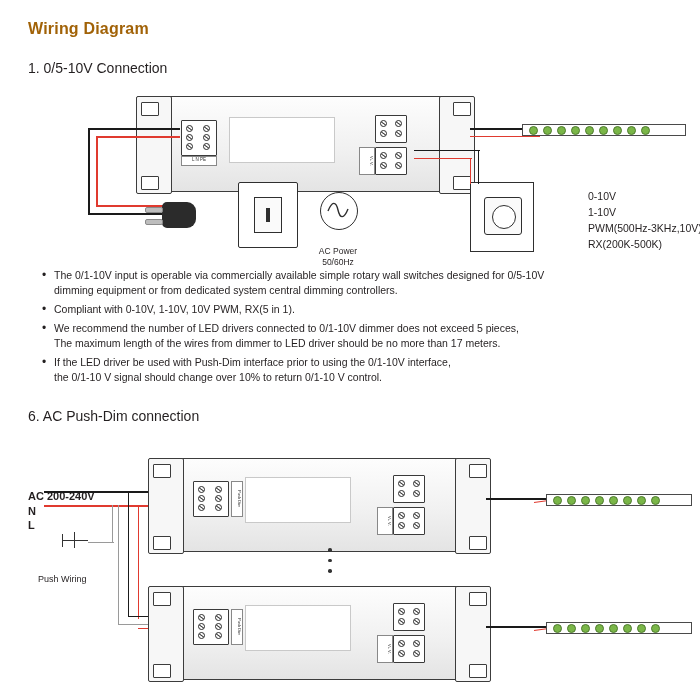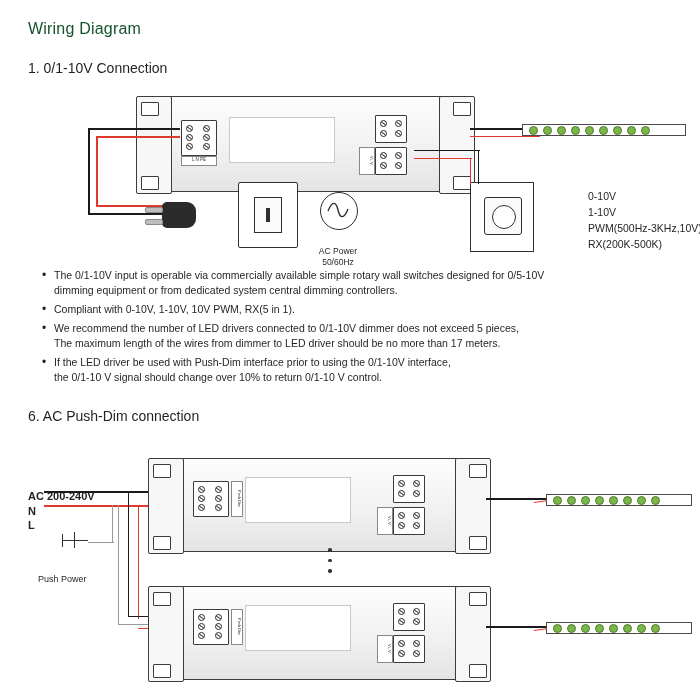--- a/index.html
+++ b/index.html
@@ -14,22 +14,23 @@
     font-family: "Liberation Sans", sans-serif;
     color: #231f20;
     overflow: hidden;
   }
   .abs { position: absolute; }
 
   
   #wiring-title {
     left: 28px; top: 20px;
     font-size: 16px;
-    color: #14532d;
+    color: #a16207;
     letter-spacing: .2px;
+    font-weight: bold;
   }
   #section1-title {
     left: 28px; top: 60px;
     font-size: 14px;
     color: #231f20;
   }
   #section2-title {
     left: 28px; top: 408px;
     font-size: 14px;
     color: #231f20;
@@ -244,21 +245,21 @@
 
   
   #push-sym-v { left: 74px; top: 532px; width: 1px; height: 16px; background:#333; }
   #push-sym-h { left: 62px; top: 540px; width: 26px; height: 1px; background:#333; }
   #push-sym-t { left: 62px; top: 534px; width: 1px; height: 13px; background:#333; }
 </style>
 </head>
 <body>
 
 <div class="abs" id="wiring-title">Wiring Diagram</div>
-<div class="abs" id="section1-title">1. 0/1-10V Connection</div>
+<div class="abs" id="section1-title">1. 0/5-10V Connection</div>
 <div class="abs" id="section2-title">6. AC Push-Dim connection</div>
 
 <div class="driver" style="left:136px; top:96px; width:336px; height:94px;">
   <div class="body-fill"></div>
 
   <div class="cap" style="left:-1px; top:-1px; width:34px; height:96px;"></div>
   <div class="notch" style="left:4px; top:5px; width:16px; height:12px;"></div>
   <div class="notch" style="left:4px; top:79px; width:16px; height:12px;"></div>
 
   <div class="cap" style="left:302px; top:-1px; width:34px; height:96px;"></div>
@@ -388,21 +389,21 @@
 <div class="wire w-red abs" style="left:138px; top:628px; width:54px; height:1.3px;"></div>
 
 <div class="wire w-gray abs" style="left:112px; top:505px; width:1.2px; height:38px;"></div>
 <div class="wire w-gray abs" style="left:88px; top:542px; width:26px; height:1.2px;"></div>
 <div class="wire w-gray abs" style="left:118px; top:505px; width:1.2px; height:120px;"></div>
 <div class="wire w-gray abs" style="left:118px; top:624px; width:74px; height:1.2px;"></div>
 
 <div class="abs" id="push-sym-v"></div>
 <div class="abs" id="push-sym-h"></div>
 <div class="abs" id="push-sym-t"></div>
-<div class="abs lbl" id="push-switch-label">Push Power</div>
+<div class="abs lbl" id="push-switch-label">Push Wiring</div>
 
 <div class="driver" style="left:148px; top:458px; width:340px; height:92px;">
   <div class="body-fill"></div>
   <div class="cap" style="left:-1px; top:-1px; width:34px; height:94px;"></div>
   <div class="notch" style="left:4px; top:5px; width:16px; height:12px;"></div>
   <div class="notch" style="left:4px; top:77px; width:16px; height:12px;"></div>
   <div class="cap" style="left:306px; top:-1px; width:34px; height:94px;"></div>
   <div class="notch" style="left:320px; top:5px; width:16px; height:12px;"></div>
   <div class="notch" style="left:320px; top:77px; width:16px; height:12px;"></div>
 

